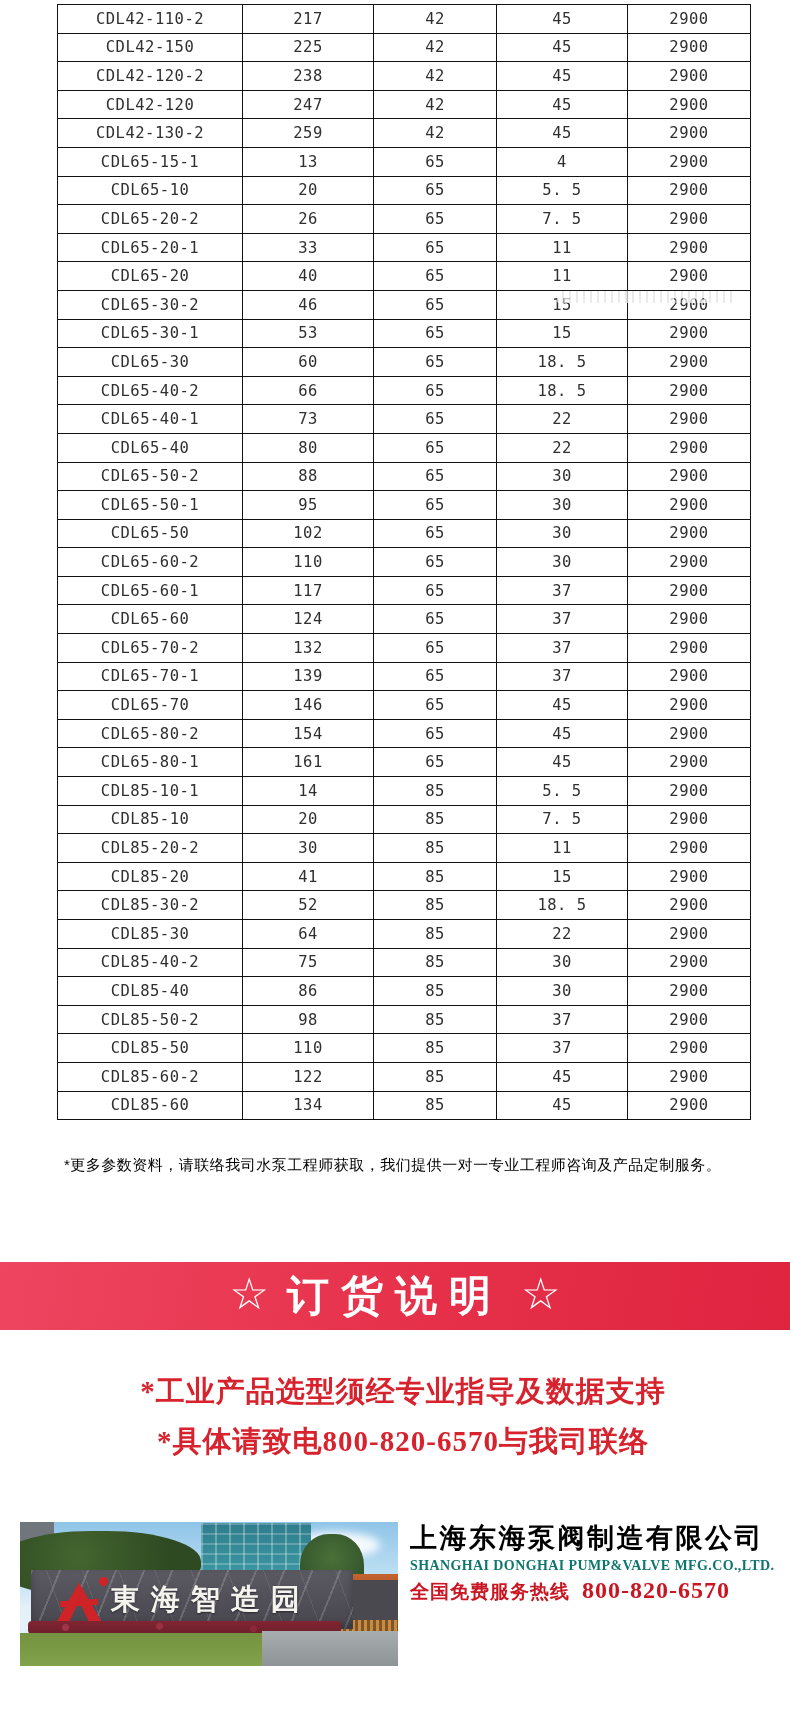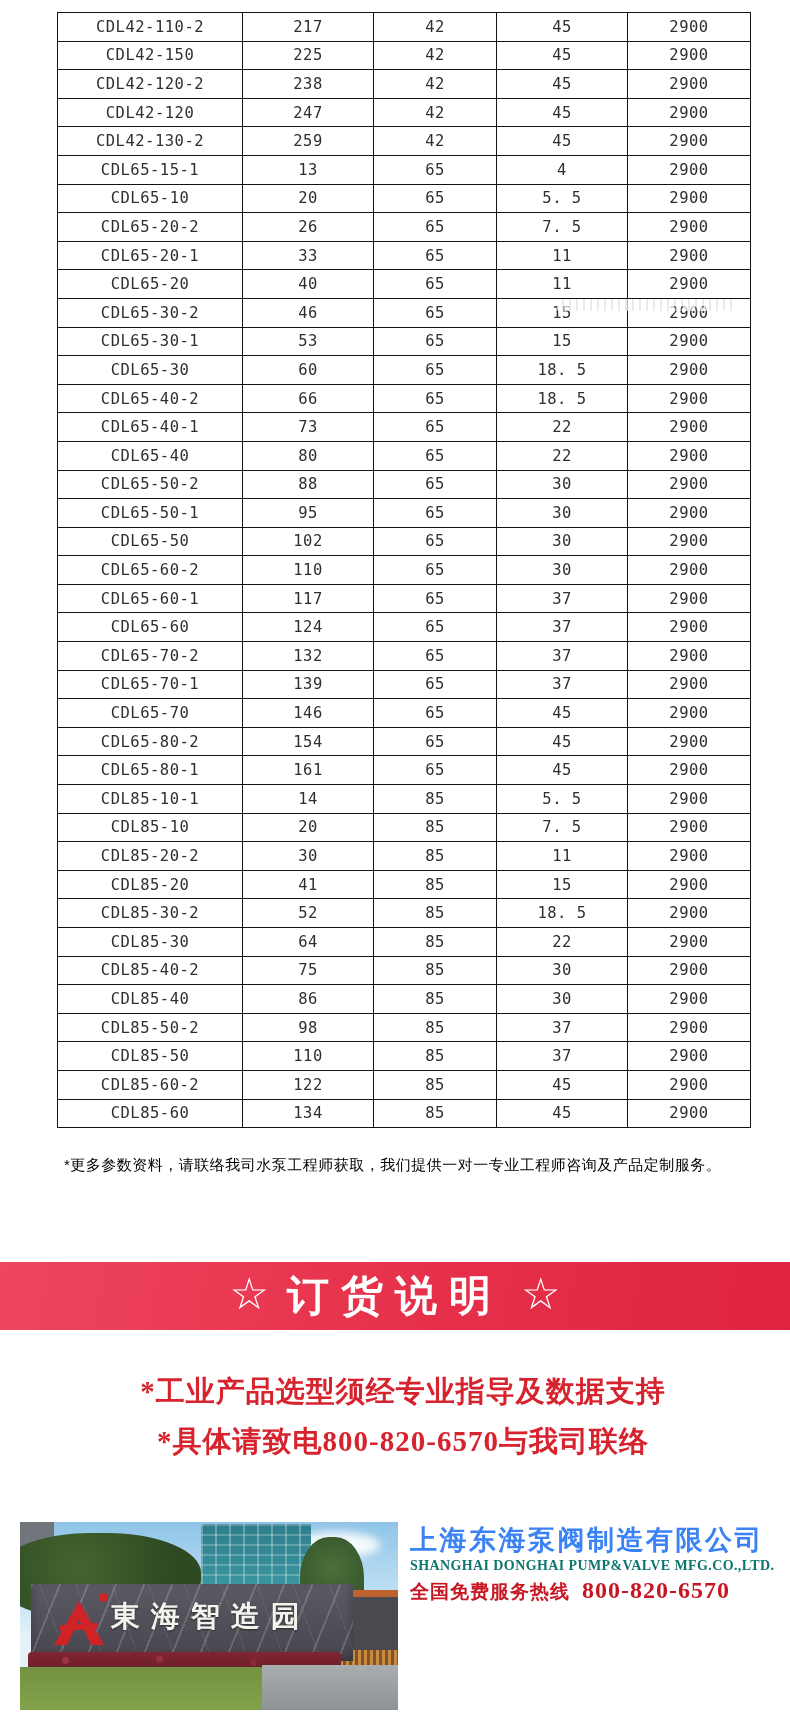--- a/index.html
+++ b/index.html
@@ -3,21 +3,21 @@
 <meta charset="utf-8">
 <style>
   html,body{margin:0;padding:0;}
   body{
     width:790px;height:1733px;position:relative;background:#ffffff;
     font-family:"Liberation Sans", sans-serif;
     -webkit-font-smoothing:antialiased;
   }
 
   
-  .table-wrap{position:absolute;top:12px;left:57px;width:678px;}
+  .table-wrap{position:absolute;top:4px;left:57px;width:678px;}
   table.spec{
     border-collapse:collapse;table-layout:fixed;width:676px;
     font-family:"DejaVu Sans Mono", monospace;
     color:#2f2f2f;font-size:15.5px;
   }
   table.spec td{
     border:1.6px solid #121212;height:27.6px;text-align:center;
     padding:0 2px;overflow:hidden;white-space:nowrap;letter-spacing:.5px;
   }
   td.c0{width:180px;} td.c1{width:126px;} td.c2{width:118px;}
@@ -52,21 +52,21 @@
   .notice{position:absolute;top:1366px;left:8px;width:100%;text-align:center;color:#d6232e;}
   .notice .line{
     font-family:"Liberation Serif", serif;font-weight:700;
     font-size:29px;line-height:50px;letter-spacing:1px;
   }
 
   
   .footer{position:absolute;top:1522px;left:20px;width:760px;display:flex;gap:12px;}
 
   
-  .photo{position:relative;width:378px;height:188px;overflow:hidden;background:#0f172a;flex:none;}
+  .photo{position:relative;width:378px;height:144px;overflow:hidden;background:#0f172a;flex:none;}
   .photo>div{position:absolute;}
   .sky{left:0;top:0;width:100%;height:100%;background:linear-gradient(180deg,#8fc4e8 0%,#c2e2f4 40%,#e4f1f8 60%);}
   .cloud{width:90px;height:26px;background:#ffffff;border-radius:50%;filter:blur(4px);opacity:.9;}
   .cloud.a{right:18px;top:10px;} .cloud.b{right:90px;top:30px;width:70px;height:18px;}
   .bldg-left{left:0;top:0;width:9%;height:42%;background:#70767c;}
   .tree-left{left:-6%;top:6%;width:54%;height:46%;border-radius:46%;
     background:radial-gradient(circle at 40% 40%,#44652f 0%,#2e4a22 70%);}
   .glass-bldg{left:48%;top:1%;width:29%;height:53%;
     background:
       repeating-linear-gradient(90deg,rgba(255,255,255,.28) 0 2px,transparent 2px 14px),
@@ -97,22 +97,22 @@
       radial-gradient(circle at 72% 60%,#8a2838 3px,transparent 4px),
       linear-gradient(180deg,#812532,#6d1f2b);}
   .lawn{left:0;bottom:0;width:100%;height:23%;
     background:linear-gradient(180deg,#74923f,#82a24c);}
   .pavement{right:0;bottom:0;width:36%;height:24%;
     background:linear-gradient(180deg,#a8aeb0,#8e9496);}
 
   
   .finfo{flex:1;min-width:0;padding-top:2px;}
   .company-cn{
-    font-size:27px;font-weight:900;color:#3b82f6;letter-spacing:2.5px;
-    font-family:Liberation Serif, serif;line-height:32px;
+    font-size:27px;font-weight:900;color:#000000;letter-spacing:2.5px;
+    font-family:Liberation Mono, monospace;line-height:32px;
   }
   .company-en{
     font-family:"Liberation Serif", serif;font-weight:700;color:#0f766e;
     font-size:14px;letter-spacing:.4px;line-height:20px;white-space:nowrap;
   }
   .hotline{color:#c81622;font-family:"Liberation Serif", serif;font-weight:700;
     line-height:26px;margin-top:1px;white-space:nowrap;}
   .hotline .hl-label{font-size:19px;letter-spacing:1px;}
   .hotline .hl-number{font-size:24px;margin-left:8px;letter-spacing:1px;text-align:center;}
   .contact-list{list-style:none;margin:2px 0 0 0;padding:0;}

